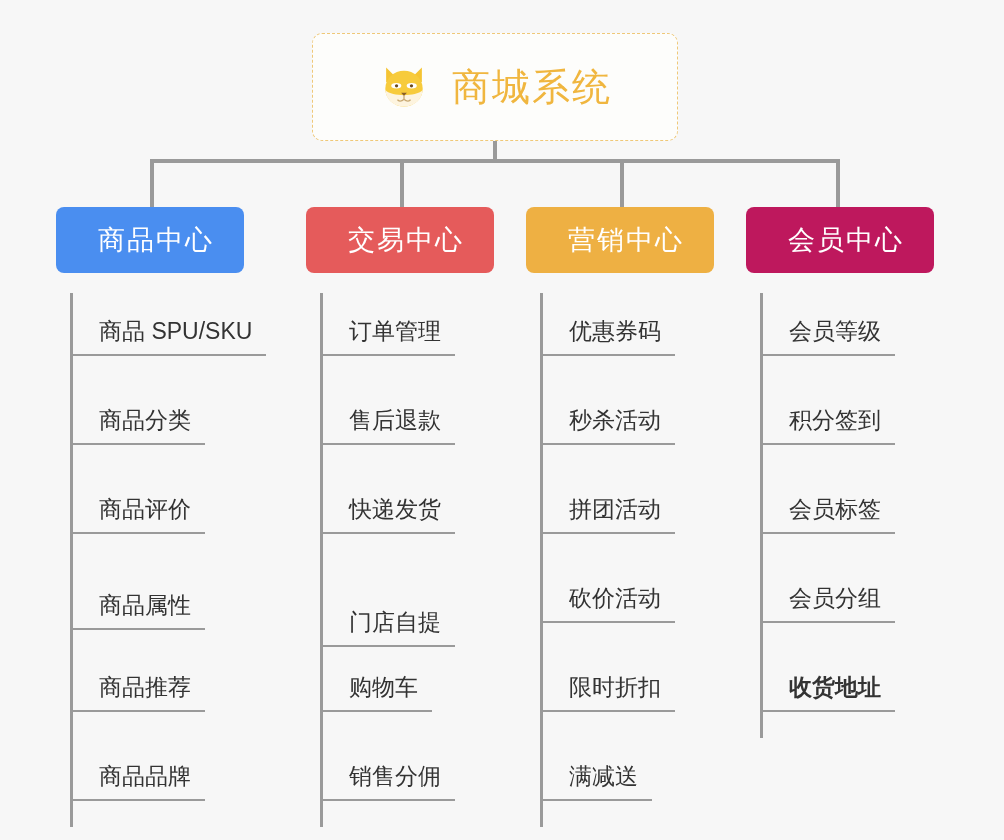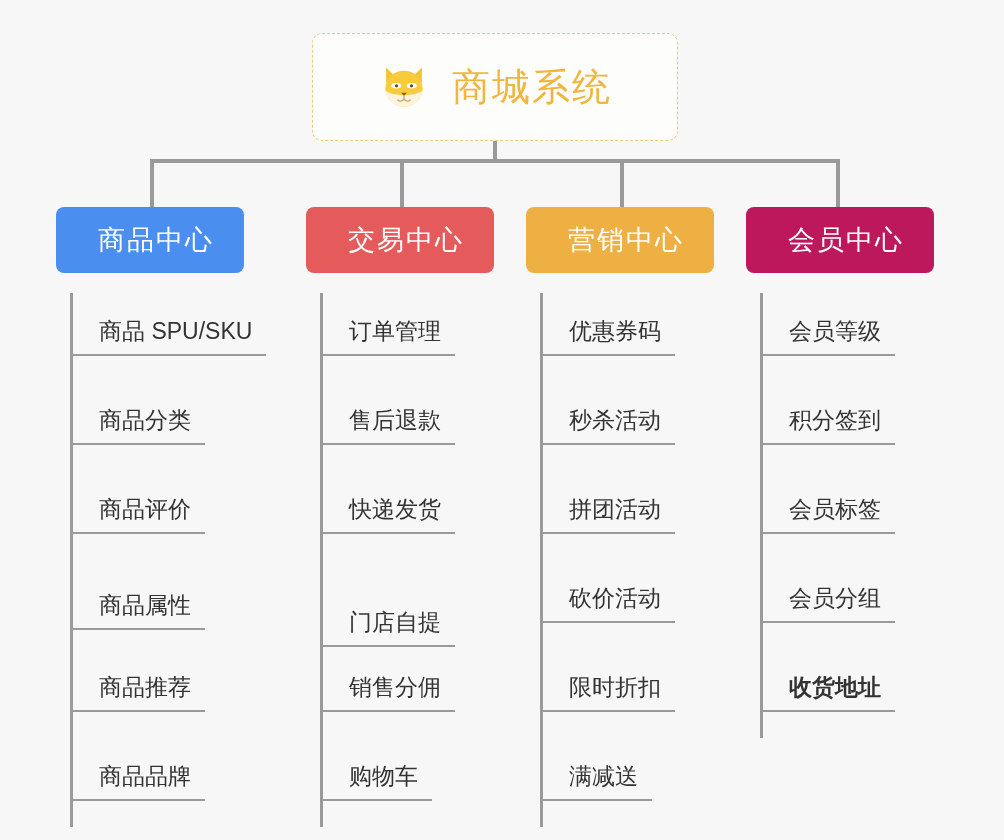--- a/index.html
+++ b/index.html
@@ -178,24 +178,24 @@
       <li class="sub-item">
           <span class="label" style="border-bottom-color: rgb(154, 154, 154);">售后退款</span>
         </li>
       <li class="sub-item">
           <span class="label" style="border-bottom-color: rgb(154, 154, 154);">快递发货</span>
         </li>
       <li class="sub-item">
           <span class="label" style="border-bottom-color: rgb(154, 154, 154); margin-top: 48px;">门店自提</span>
         </li>
       <li class="sub-item">
+          <span class="label" style="border-bottom-color: rgb(154, 154, 154);">购物车</span>
+        </li>
+      <li class="sub-item">
           <span class="label" style="border-bottom-color: rgb(154, 154, 154);">销售分佣</span>
-        </li>
-      <li class="sub-item">
-          <span class="label" style="border-bottom-color: rgb(154, 154, 154);">购物车</span>
         </li>
     </ul>
   </div>
 
   <div class="column col-3">
     <div class="cat-box" style="background: rgb(238, 176, 67);">
       <span>营销中心</span>
     </div>
     <ul class="sub-list" style="border-left-color: rgb(154, 154, 154);">
       <li class="sub-item">

